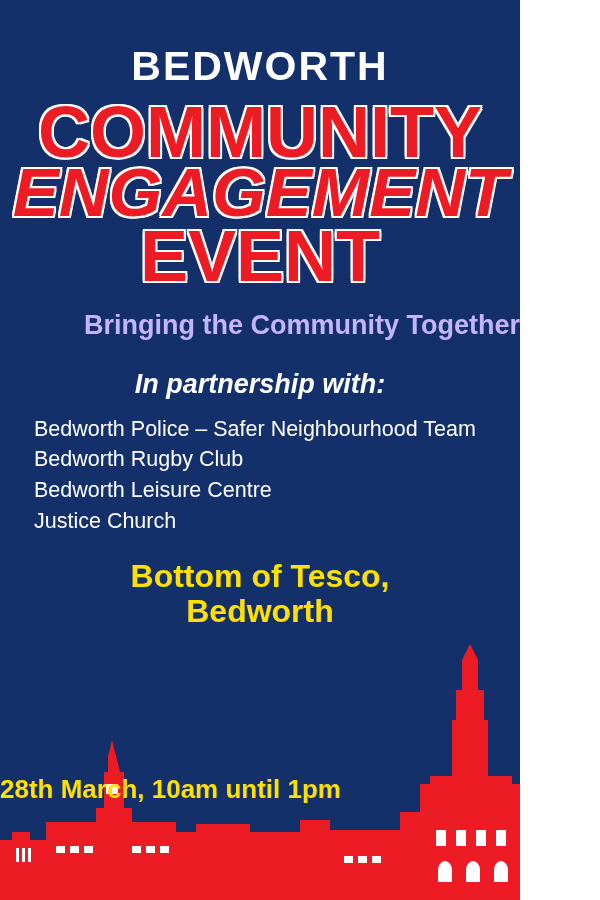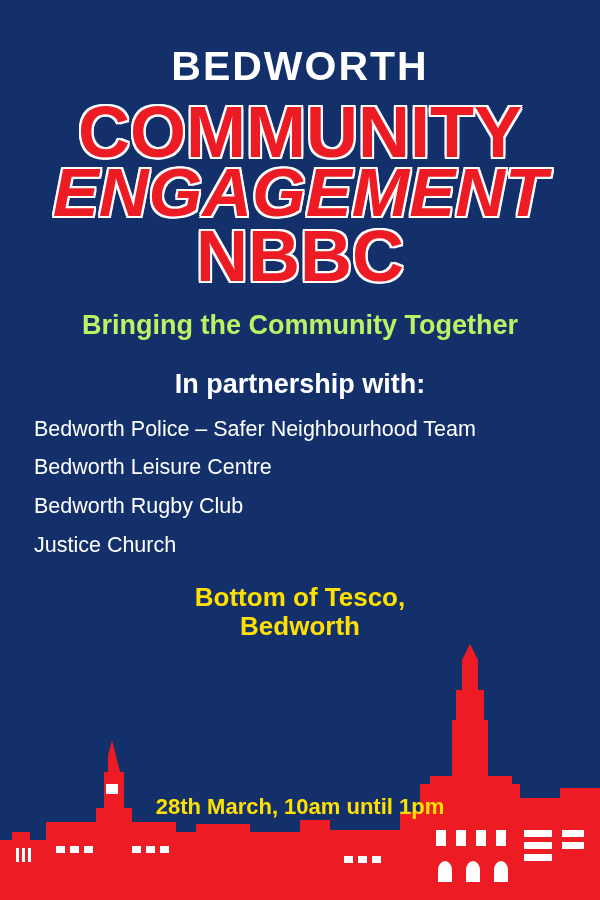--- a/index.html
+++ b/index.html
@@ -8,21 +8,21 @@
   }
   body {
     width: 600px;
     height: 900px;
     background: #ffffff;
     font-family: "Liberation Sans", sans-serif;
     overflow: hidden;
   }
   .poster {
     position: relative;
-    width: 600px;
+    width: 520px;
     height: 900px;
     background: #14306b;
     overflow: hidden;
   }
   
   .content {
     position: relative;
     z-index: 5;
     padding-top: 46px;
     text-align: center;
@@ -58,63 +58,63 @@
     font-size: 69px;
     margin-top: -4px;
     font-style: italic;
   }
   .headline .l3 {
     display: block;
     font-size: 72px;
     margin-top: -2px;
   }
   .tagline {
-    color: #bef264;
+    color: #c4b5fd;
     font-weight: bold;
     font-size: 27px;
     margin: 22px 0 15px 0;
     line-height: 1.1;
+    text-align: right;
   }
   .partners-title {
     color: #ffffff;
     font-weight: bold;
     font-size: 27px;
     margin: 28px 0 0 0;
+    font-style: italic;
   }
   .partners {
     margin: 14px 0 0 0;
     padding: 0 0 0 34px;
     list-style: none;
     text-align: left;
   }
   .partners li {
     color: #ffffff;
     font-size: 21.5px;
     line-height: 1.43;
     white-space: nowrap;
-    margin-top: 8px;
   }
   .venue {
     color: #ffe000;
     font-weight: bold;
-    font-size: 26px;
+    font-size: 32px;
     line-height: 1.12;
     margin: 22px 0 0 0;
   }
   .venue .v2 { display: block; }
   .datetime {
     position: absolute;
     left: 0;
     right: 0;
-    top: 794px;
+    top: 774px;
     z-index: 6;
-    text-align: center;
     color: #ffe000;
     font-weight: bold;
-    font-size: 22px;
+    font-size: 26px;
   }
   
   .skyline {
     position: absolute;
     left: 0;
     bottom: 0;
     width: 600px;
     height: 360px;
     z-index: 2;
     display: block;
@@ -170,31 +170,31 @@
     <rect x="562" y="290" width="22" height="7" fill="#ffffff"></rect>
     <rect x="562" y="302" width="22" height="7" fill="#ffffff"></rect>
   </svg>
 
   <div class="content">
     <h2 class="town">BEDWORTH</h2>
 
     <h1 class="headline">
       <span class="l1">COMMUNITY</span>
       <span class="l2">ENGAGEMENT</span>
-      <span class="l3">NBBC</span>
+      <span class="l3">EVENT</span>
     </h1>
 
     <p class="tagline">Bringing the Community Together</p>
 
     <p class="partners-title">In partnership with:</p>
 
     <ul class="partners">
       <li>Bedworth Police – Safer Neighbourhood Team</li>
+      <li>Bedworth Rugby Club</li>
       <li>Bedworth Leisure Centre</li>
-      <li>Bedworth Rugby Club</li>
       <li>Justice Church</li>
     </ul>
 
     <p class="venue">
       <span>Bottom of Tesco,</span>
       <span class="v2">Bedworth</span>
     </p>
   </div>
 
   <div class="datetime">28th March, 10am until 1pm</div>

